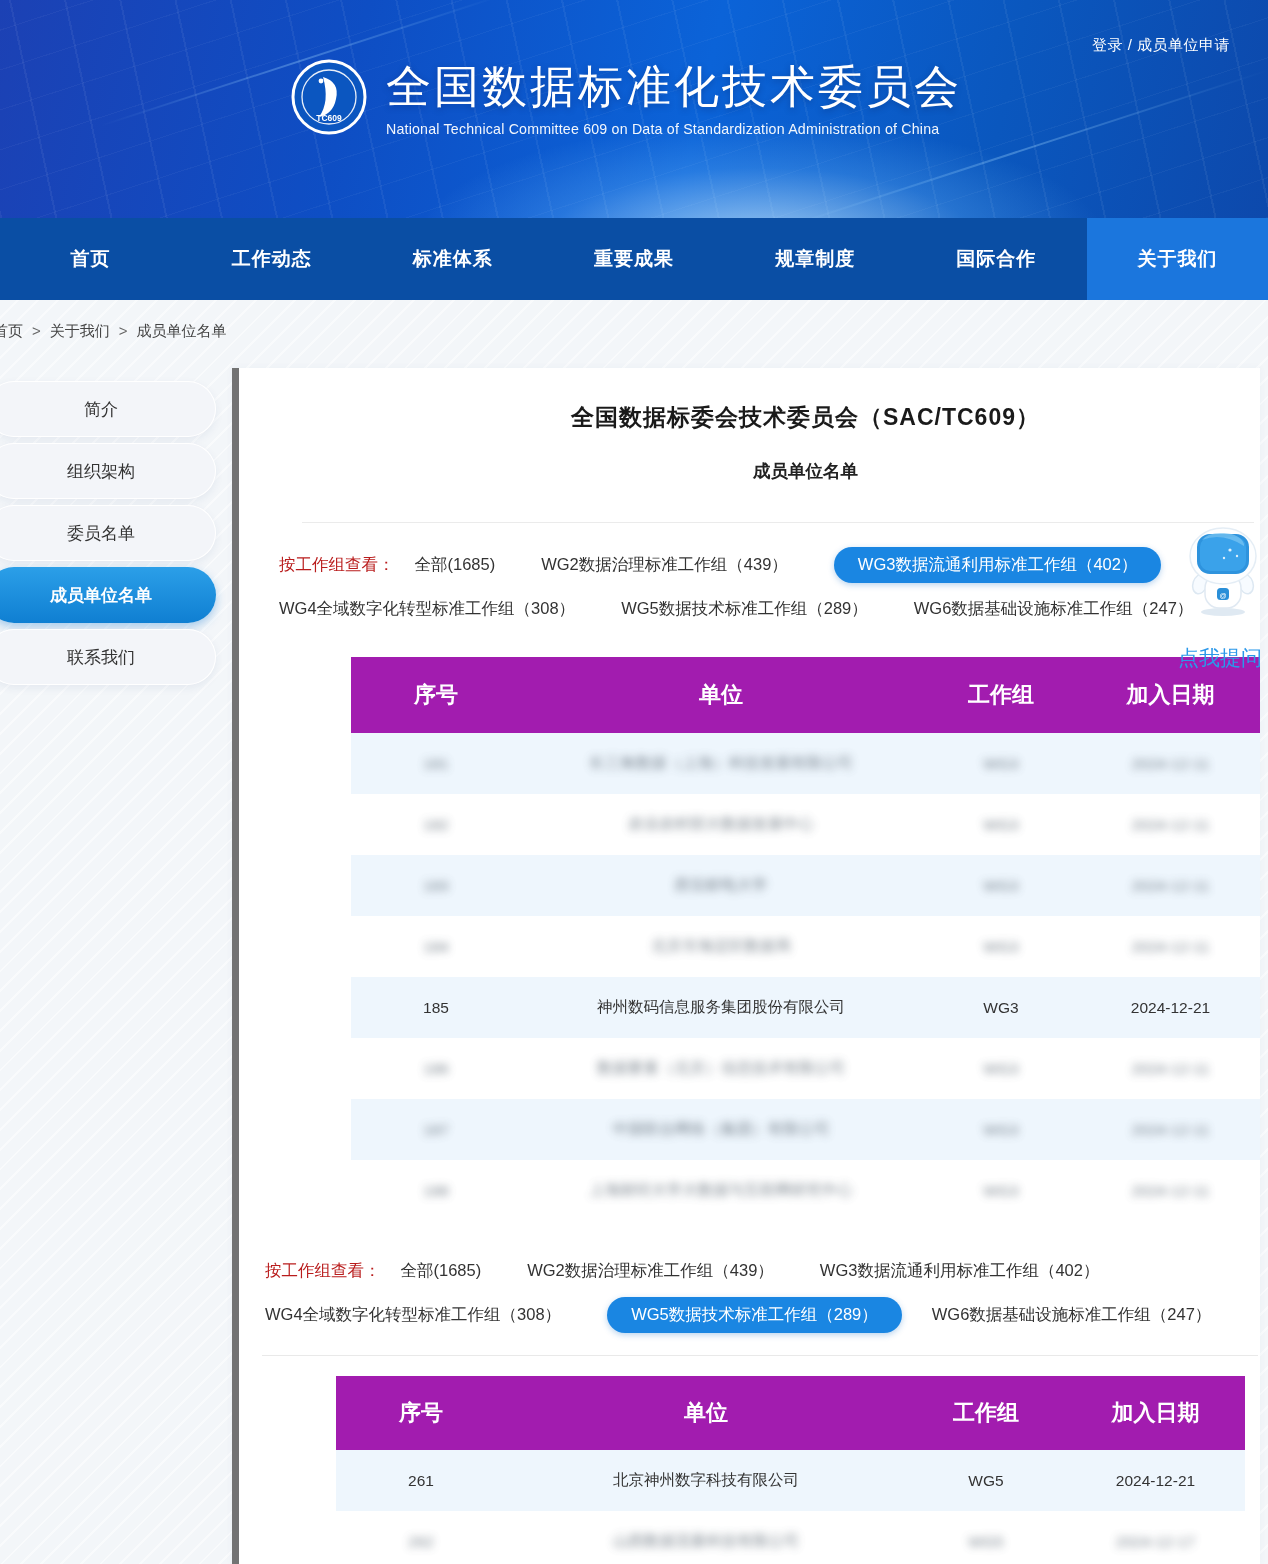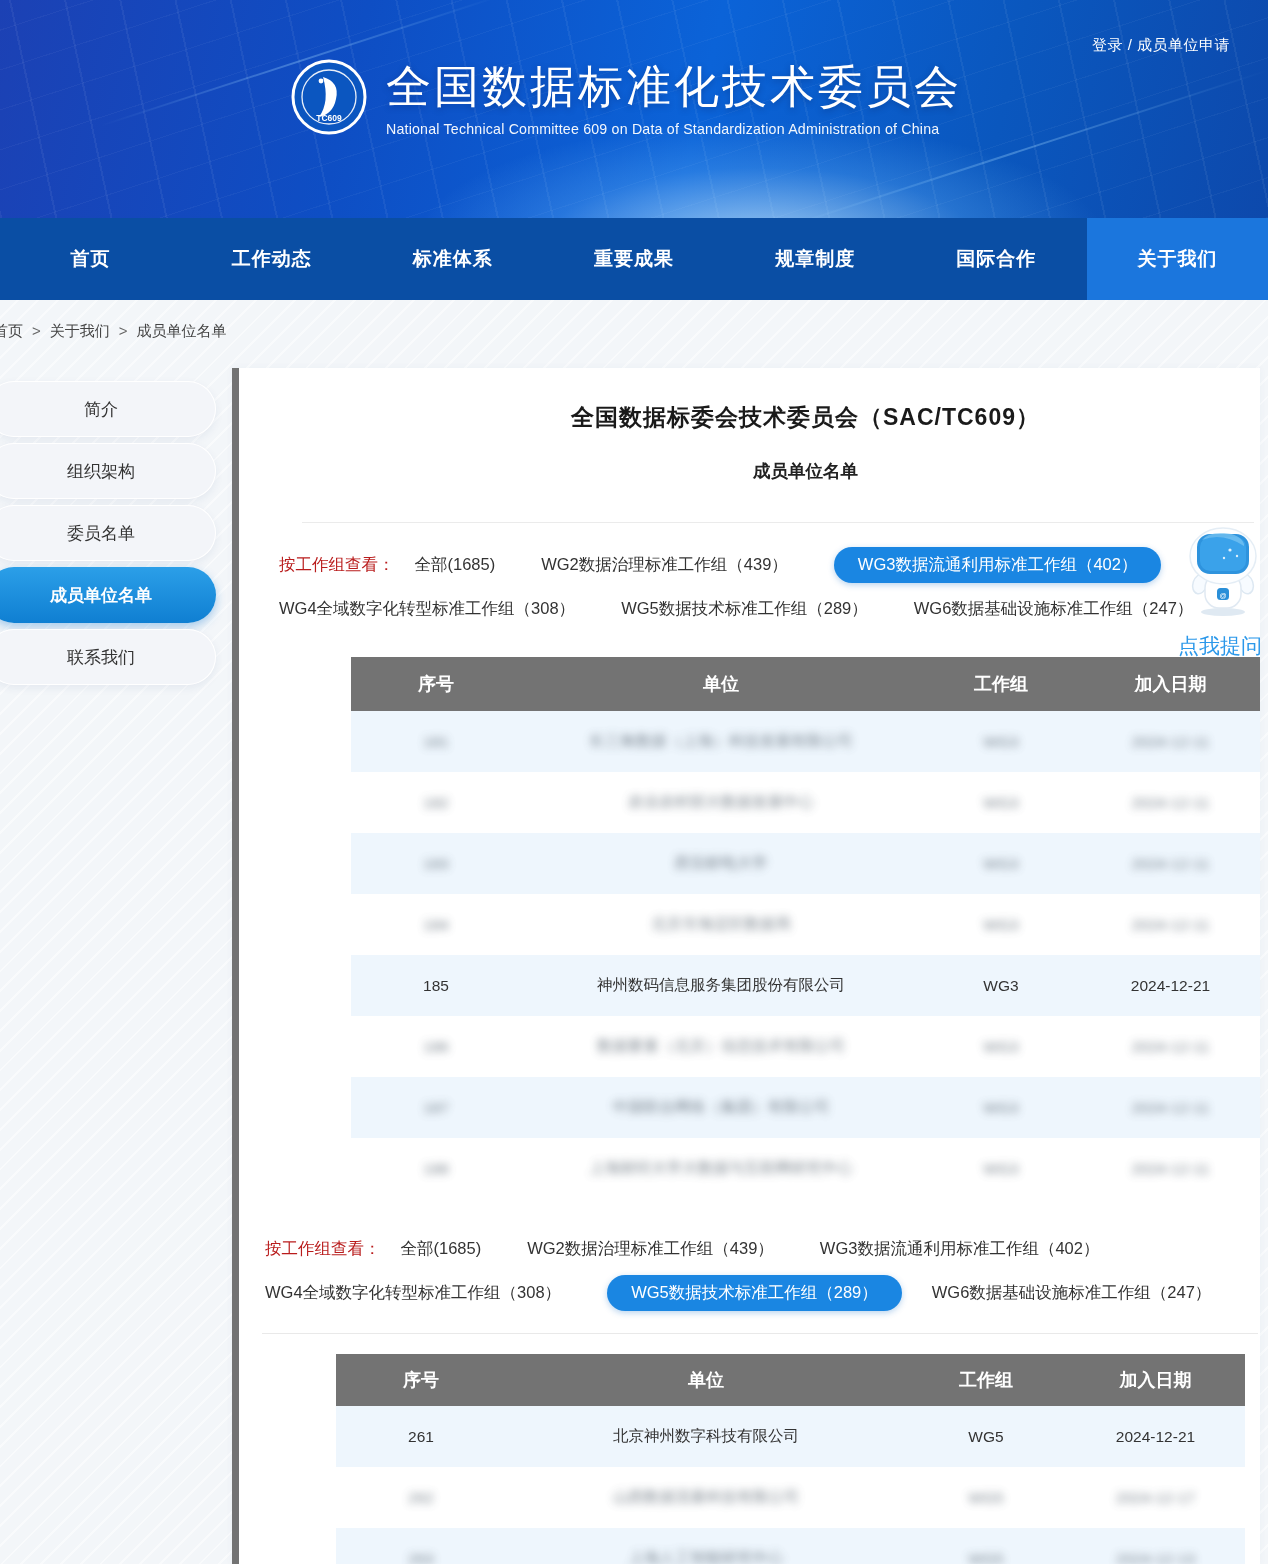--- a/index.html
+++ b/index.html
@@ -56,29 +56,29 @@
   .fb1{margin-left:40px;margin-top:24px;}
   .fb2{margin-left:26px;margin-top:32px;}
   .filter-line{display:flex;align-items:center;min-height:36px;margin-bottom:8px;}
   .filter-label{font-size:16.5px;color:#b91c1c;margin-right:20px;}
   .filter-item{font-size:16.5px;color:#333;margin-right:46px;cursor:pointer;white-space:nowrap;}
   .filter-item.active{background:#1a86e2;color:#fff;border-radius:999px;padding:7px 24px;margin-right:30px;box-shadow:0 2px 6px rgba(20,110,200,.3);}
   
   table{border-collapse:collapse;table-layout:fixed;}
   .tbl1{margin:30px 0 0 112px;width:909px;}
   .tbl2{margin:20px 0 0 97px;width:908px;}
-  th{background:#737373;color:#fff;font-size:18px;font-weight:bold;height:52px;padding:1px;}
+  th{background:#a21caf;color:#fff;font-size:22px;font-weight:bold;height:52px;padding:12px;}
   .tbl2 th{height:50px;}
   td{height:49px;text-align:center;font-size:15.5px;color:#333;padding:6px;overflow:hidden;white-space:nowrap;}
   tr.alt td{background:#eef6fd;}
   tr.blur-row td span{filter:blur(4px);opacity:.75;color:#4d5a66;}
   col.c-seq{width:170px;} col.c-unit{width:400px;} col.c-wg{width:160px;} col.c-date{width:179px;}
   
   .assistant{position:absolute;left:1180px;top:158px;width:86px;text-align:center;z-index:6;cursor:pointer;}
-  .assistant-label{color:#2b98ea;font-size:21px;margin-top:10px;white-space:nowrap;margin-left:-6px;}
+  .assistant-label{color:#2b98ea;font-size:21px;margin-top:22px;white-space:nowrap;margin-left:-6px;}
 </style>
 </head>
 <body>
 
 <header class="banner">
   <div class="streak" style="left:90px;top:60px;"></div>
   <div class="streak" style="left:760px;top:150px;width:520px;"></div>
   <div class="login-links">登录 / 成员单位申请</div>
   <div class="brand">
     <div class="logo">

